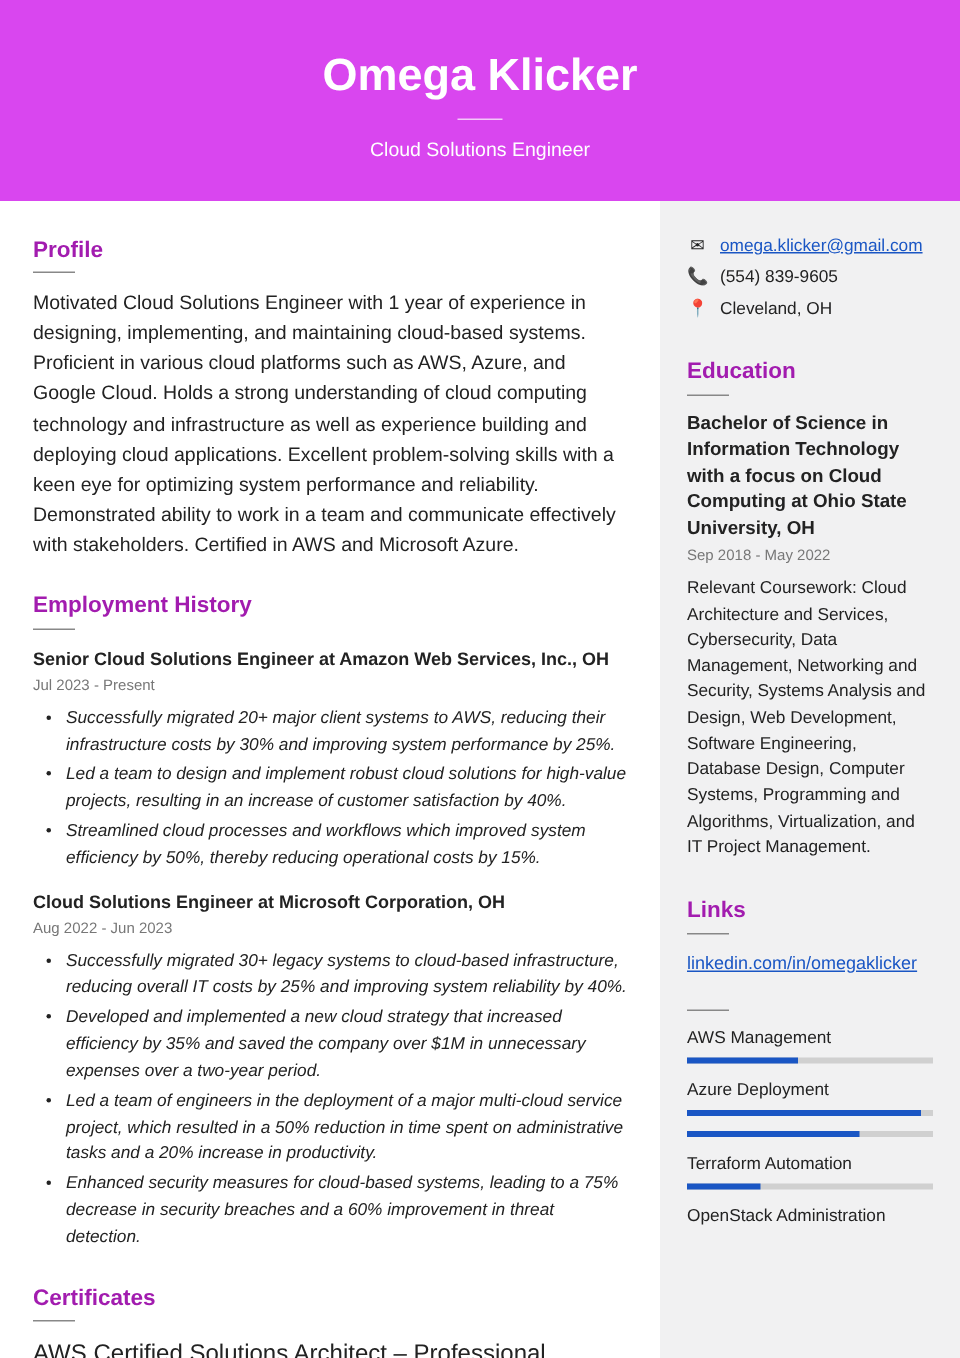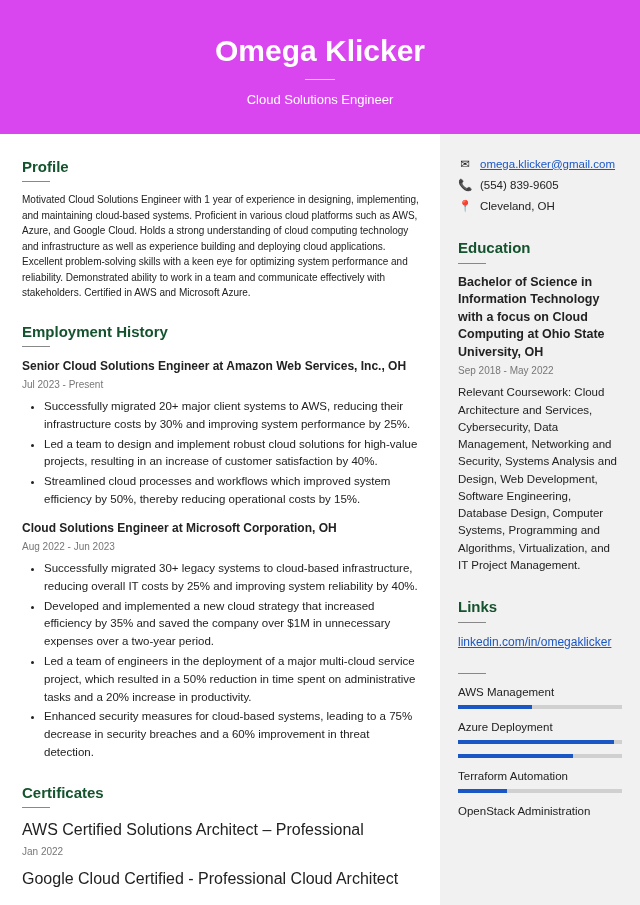--- a/index.html
+++ b/index.html
@@ -5,27 +5,27 @@
   * { margin: 0; padding: 0; box-sizing: border-box; }
   body { font-family: 'Segoe UI', Arial, sans-serif; background: #fff; color: #222; font-size: 12px; line-height: 1.5; }
   .page { width: 640px; margin: 0 auto; }
   .header { background: #d946ef; color: #fff; text-align: center; padding: 28px 20px 24px; }
   .header h1 { font-size: 30px; font-weight: 700; margin-bottom: 4px; }
   .header .underline { width: 30px; height: 1px; background: rgba(255,255,255,0.7); margin: 6px auto 10px; }
   .header .subtitle { font-size: 13px; }
   .body { display: flex; }
   .main { flex: 1; padding: 22px 20px 20px 22px; }
   .side { width: 200px; background: #f1f1f2; padding: 22px 18px 20px 18px; }
-  h2 { font-size: 15px; font-weight: 700; margin-bottom: 3px; color: #14532d; }
+  h2 { font-size: 15px; font-weight: 700; margin-bottom: 3px; color: #a21caf; }
   .rule { width: 28px; height: 1px; background: #888; margin-bottom: 10px; }
   .section { margin-bottom: 20px; }
-  .profile-text { font-size: 10px; line-height: 1.55; }
+  .profile-text { font-size: 13px; line-height: 1.55; }
   .job-title { font-size: 12px; font-weight: 700; margin-top: 10px; }
   .date { font-size: 10px; color: #777; margin-bottom: 6px; margin-top: 2px; }
-  ul { padding-left: 22px; margin-top: 2px; }
+  ul { padding-left: 22px; margin-top: 2px; font-style: italic; }
   li { font-size: 11.5px; line-height: 1.55; margin-bottom: 2px; }
   .cert-title { font-size: 16px; font-weight: 400; margin-top: 8px; }
   .contact-row { display: flex; align-items: center; gap: 8px; font-size: 11.5px; margin-bottom: 4px; }
   .contact-row .icon { width: 14px; text-align: center; }
   a { color: #1a56c4; text-decoration: underline; }
   .edu-title { font-size: 12.5px; font-weight: 700; line-height: 1.4; }
   .edu-text { font-size: 11.5px; line-height: 1.5; margin-top: 2px; }
   .skill { margin-bottom: 10px; }
   .skill-name { font-size: 11.5px; margin-bottom: 4px; }
   .skill-bar { height: 4px; background: #d0d0d0; position: relative; }

